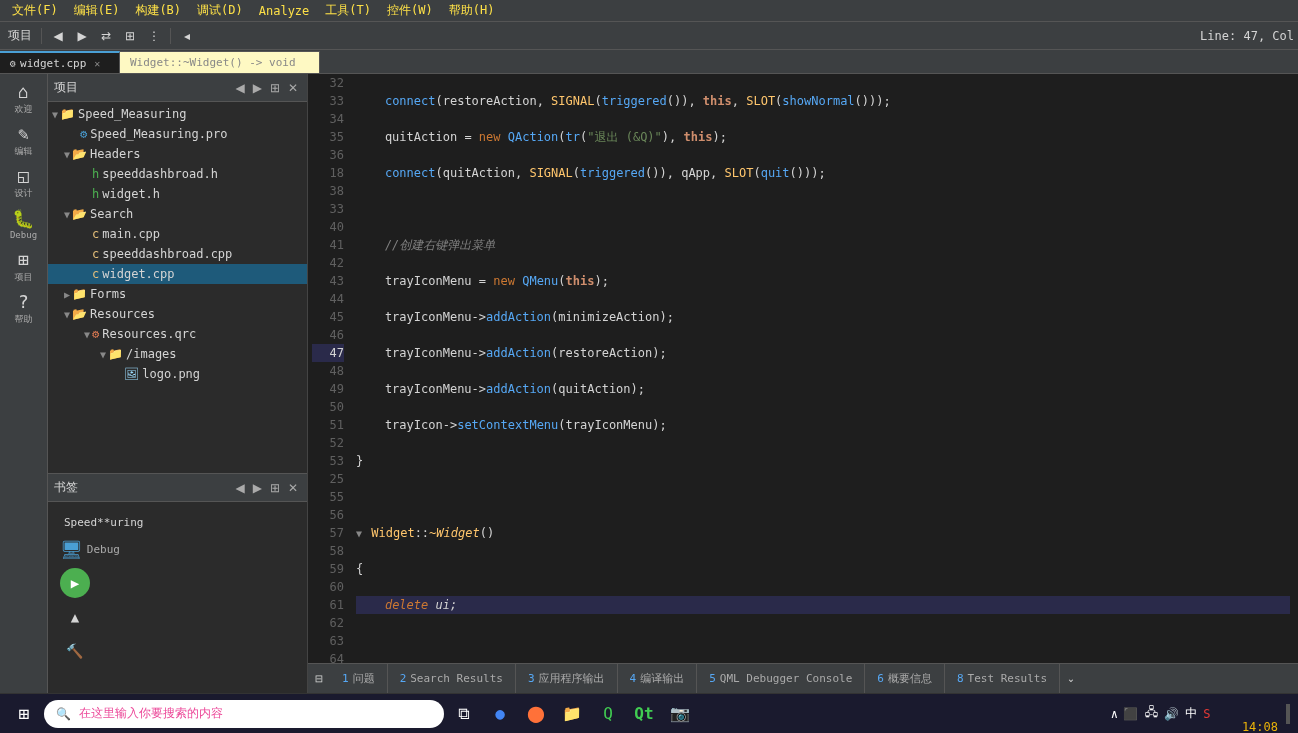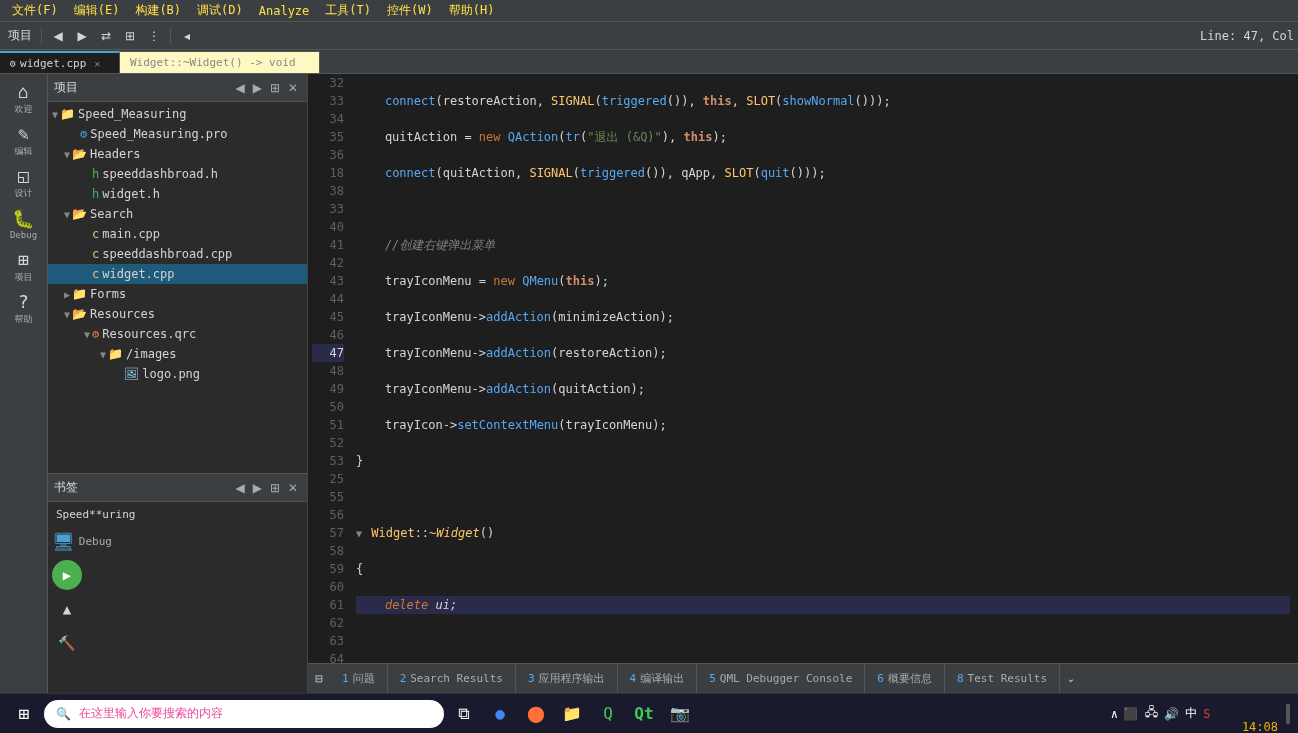--- a/index.html
+++ b/index.html
@@ -290,21 +290,21 @@
       cursor: text;
     }
     .taskbar-app { width: 32px; height: 32px; display: flex; align-items: center; justify-content: center; cursor: pointer; color: #fff; font-size: 16px; border-radius: 4px; }
     .taskbar-right { margin-left: auto; display: flex; align-items: center; gap: 8px; color: #fff; font-size: 11px; }
 
     .fold-arrow { color: #888; font-size: 10px; cursor: pointer; margin-right: 2px; }
 
     
     .bookmarks-content {
       flex: 1;
-      padding: 4px;
+      padding: 12px;
       overflow-y: auto;
       font-size: 11px;
       color: #888;
     }
     .bookmark-item { color: #d4d4d4; padding: 2px 4px; cursor: pointer; }
   </style>
 </head>
 <body>
 
 <div class="menubar">

